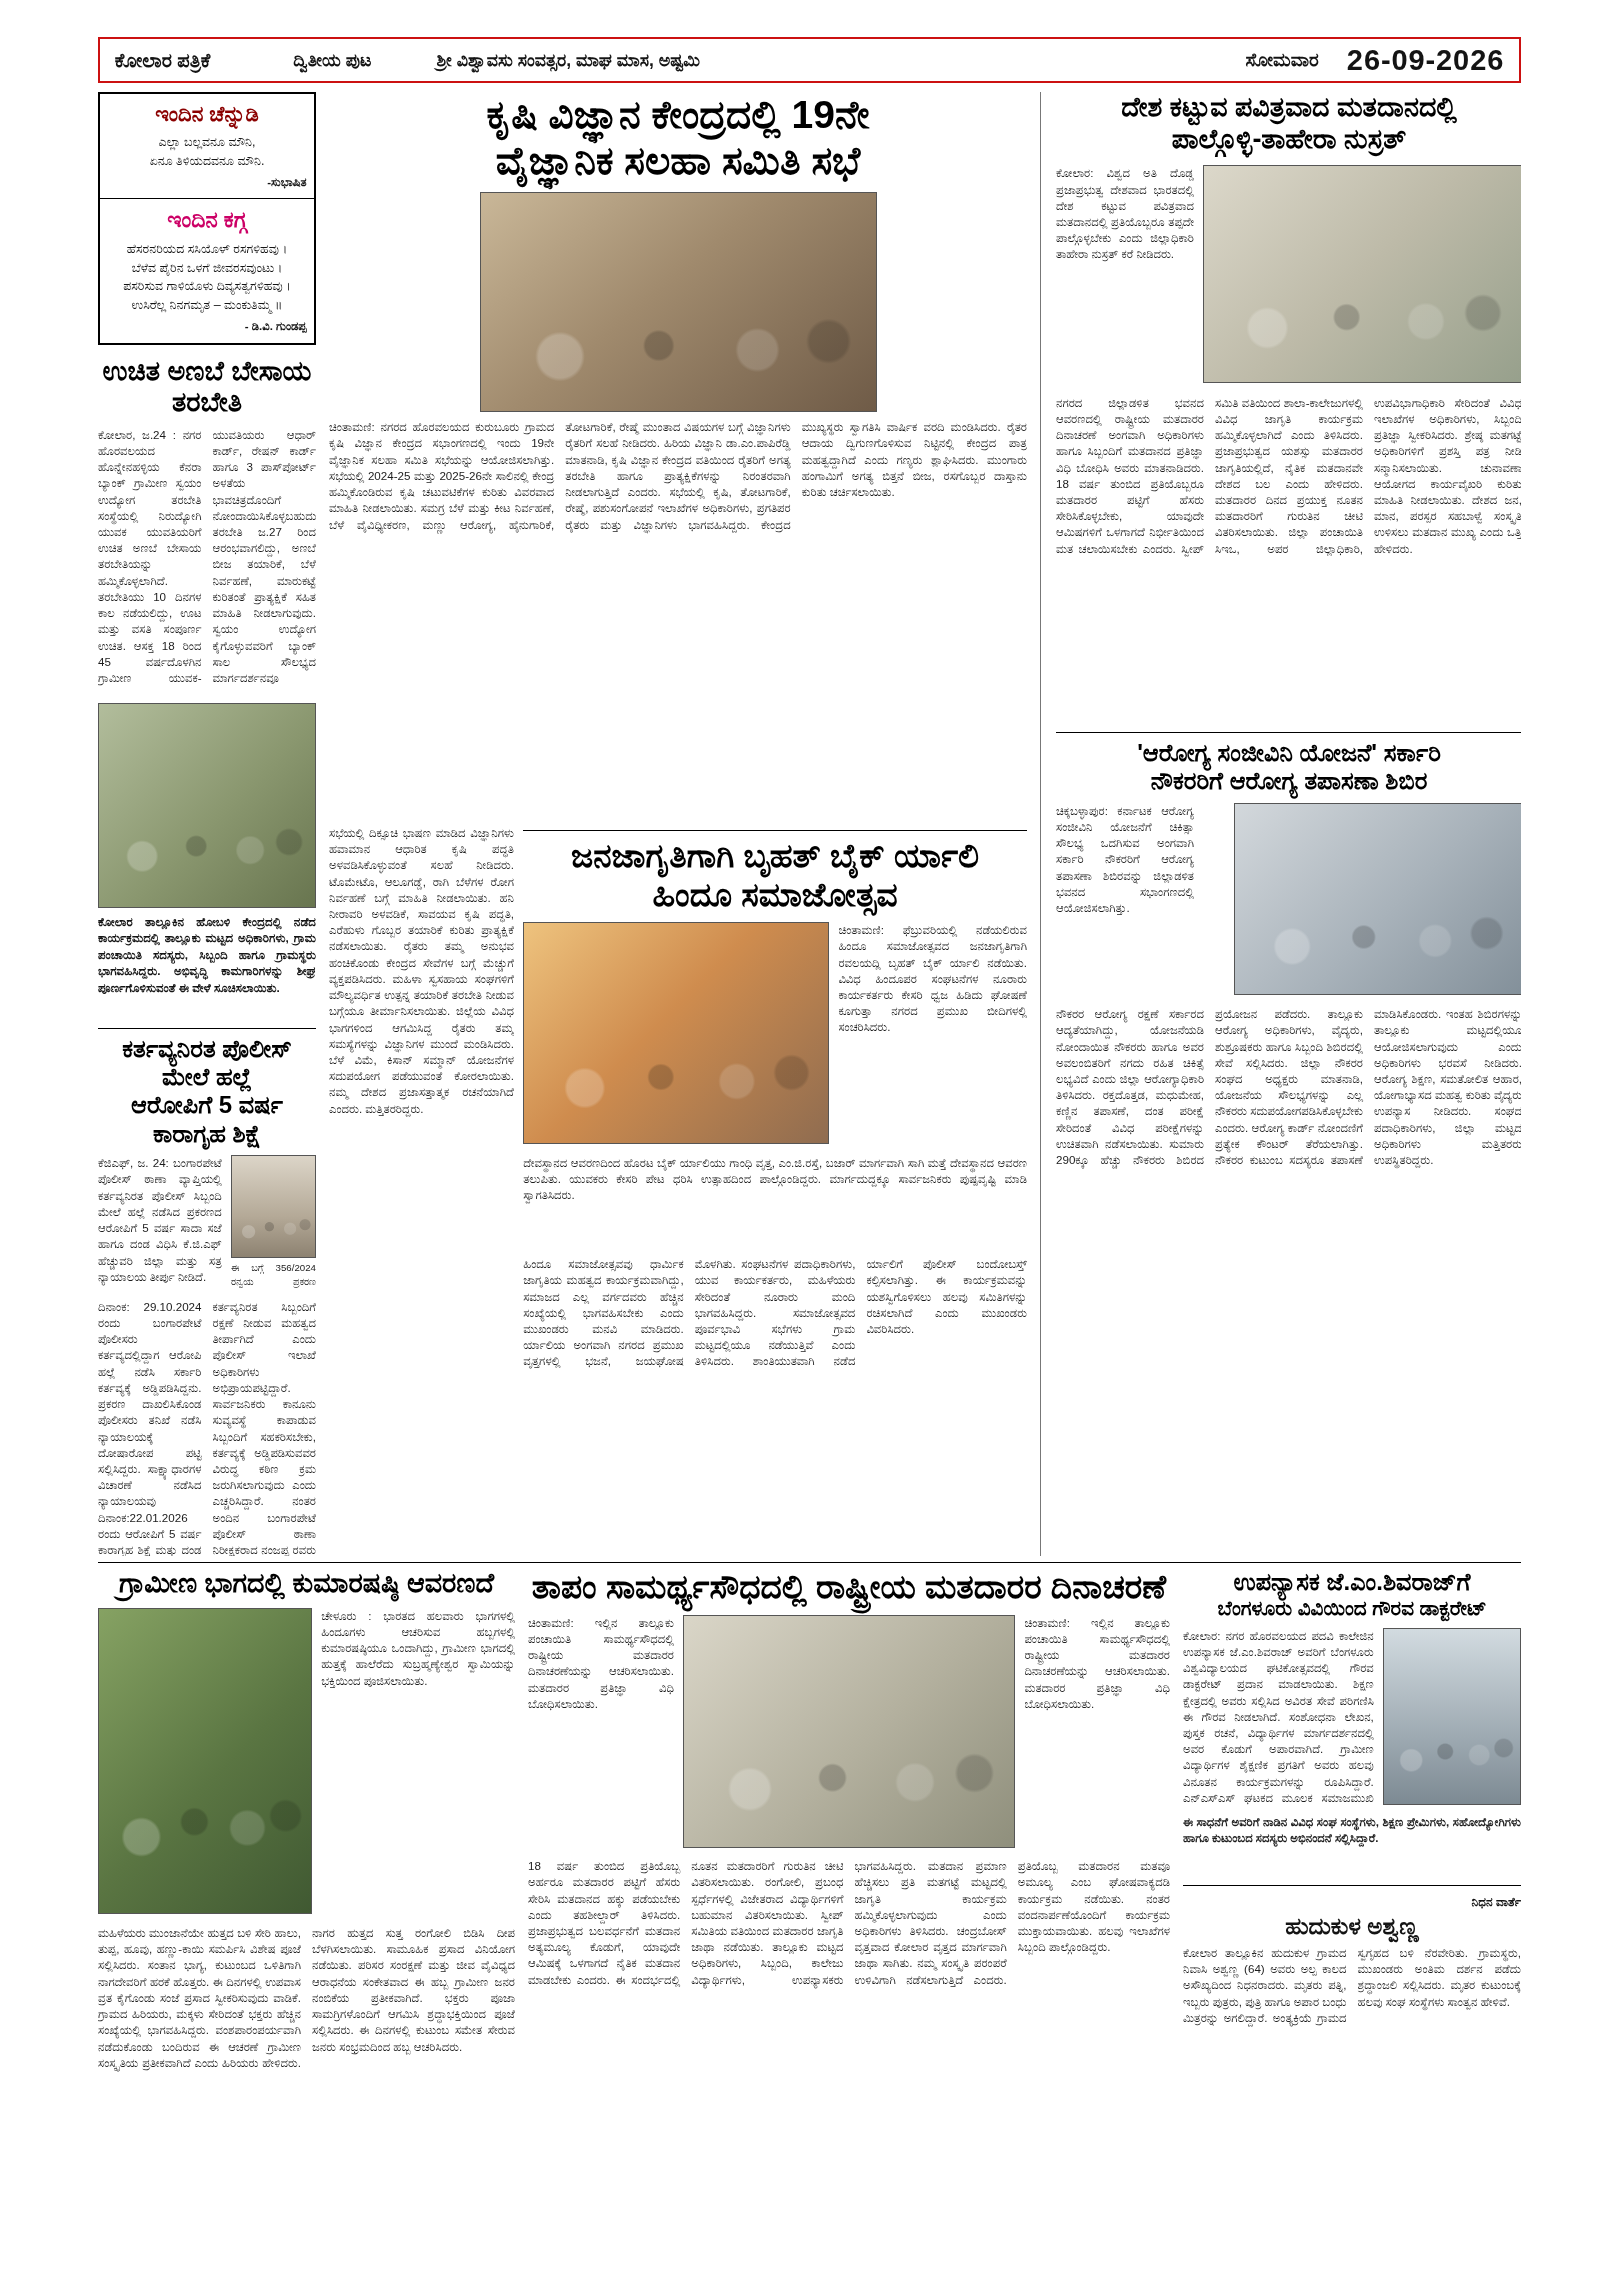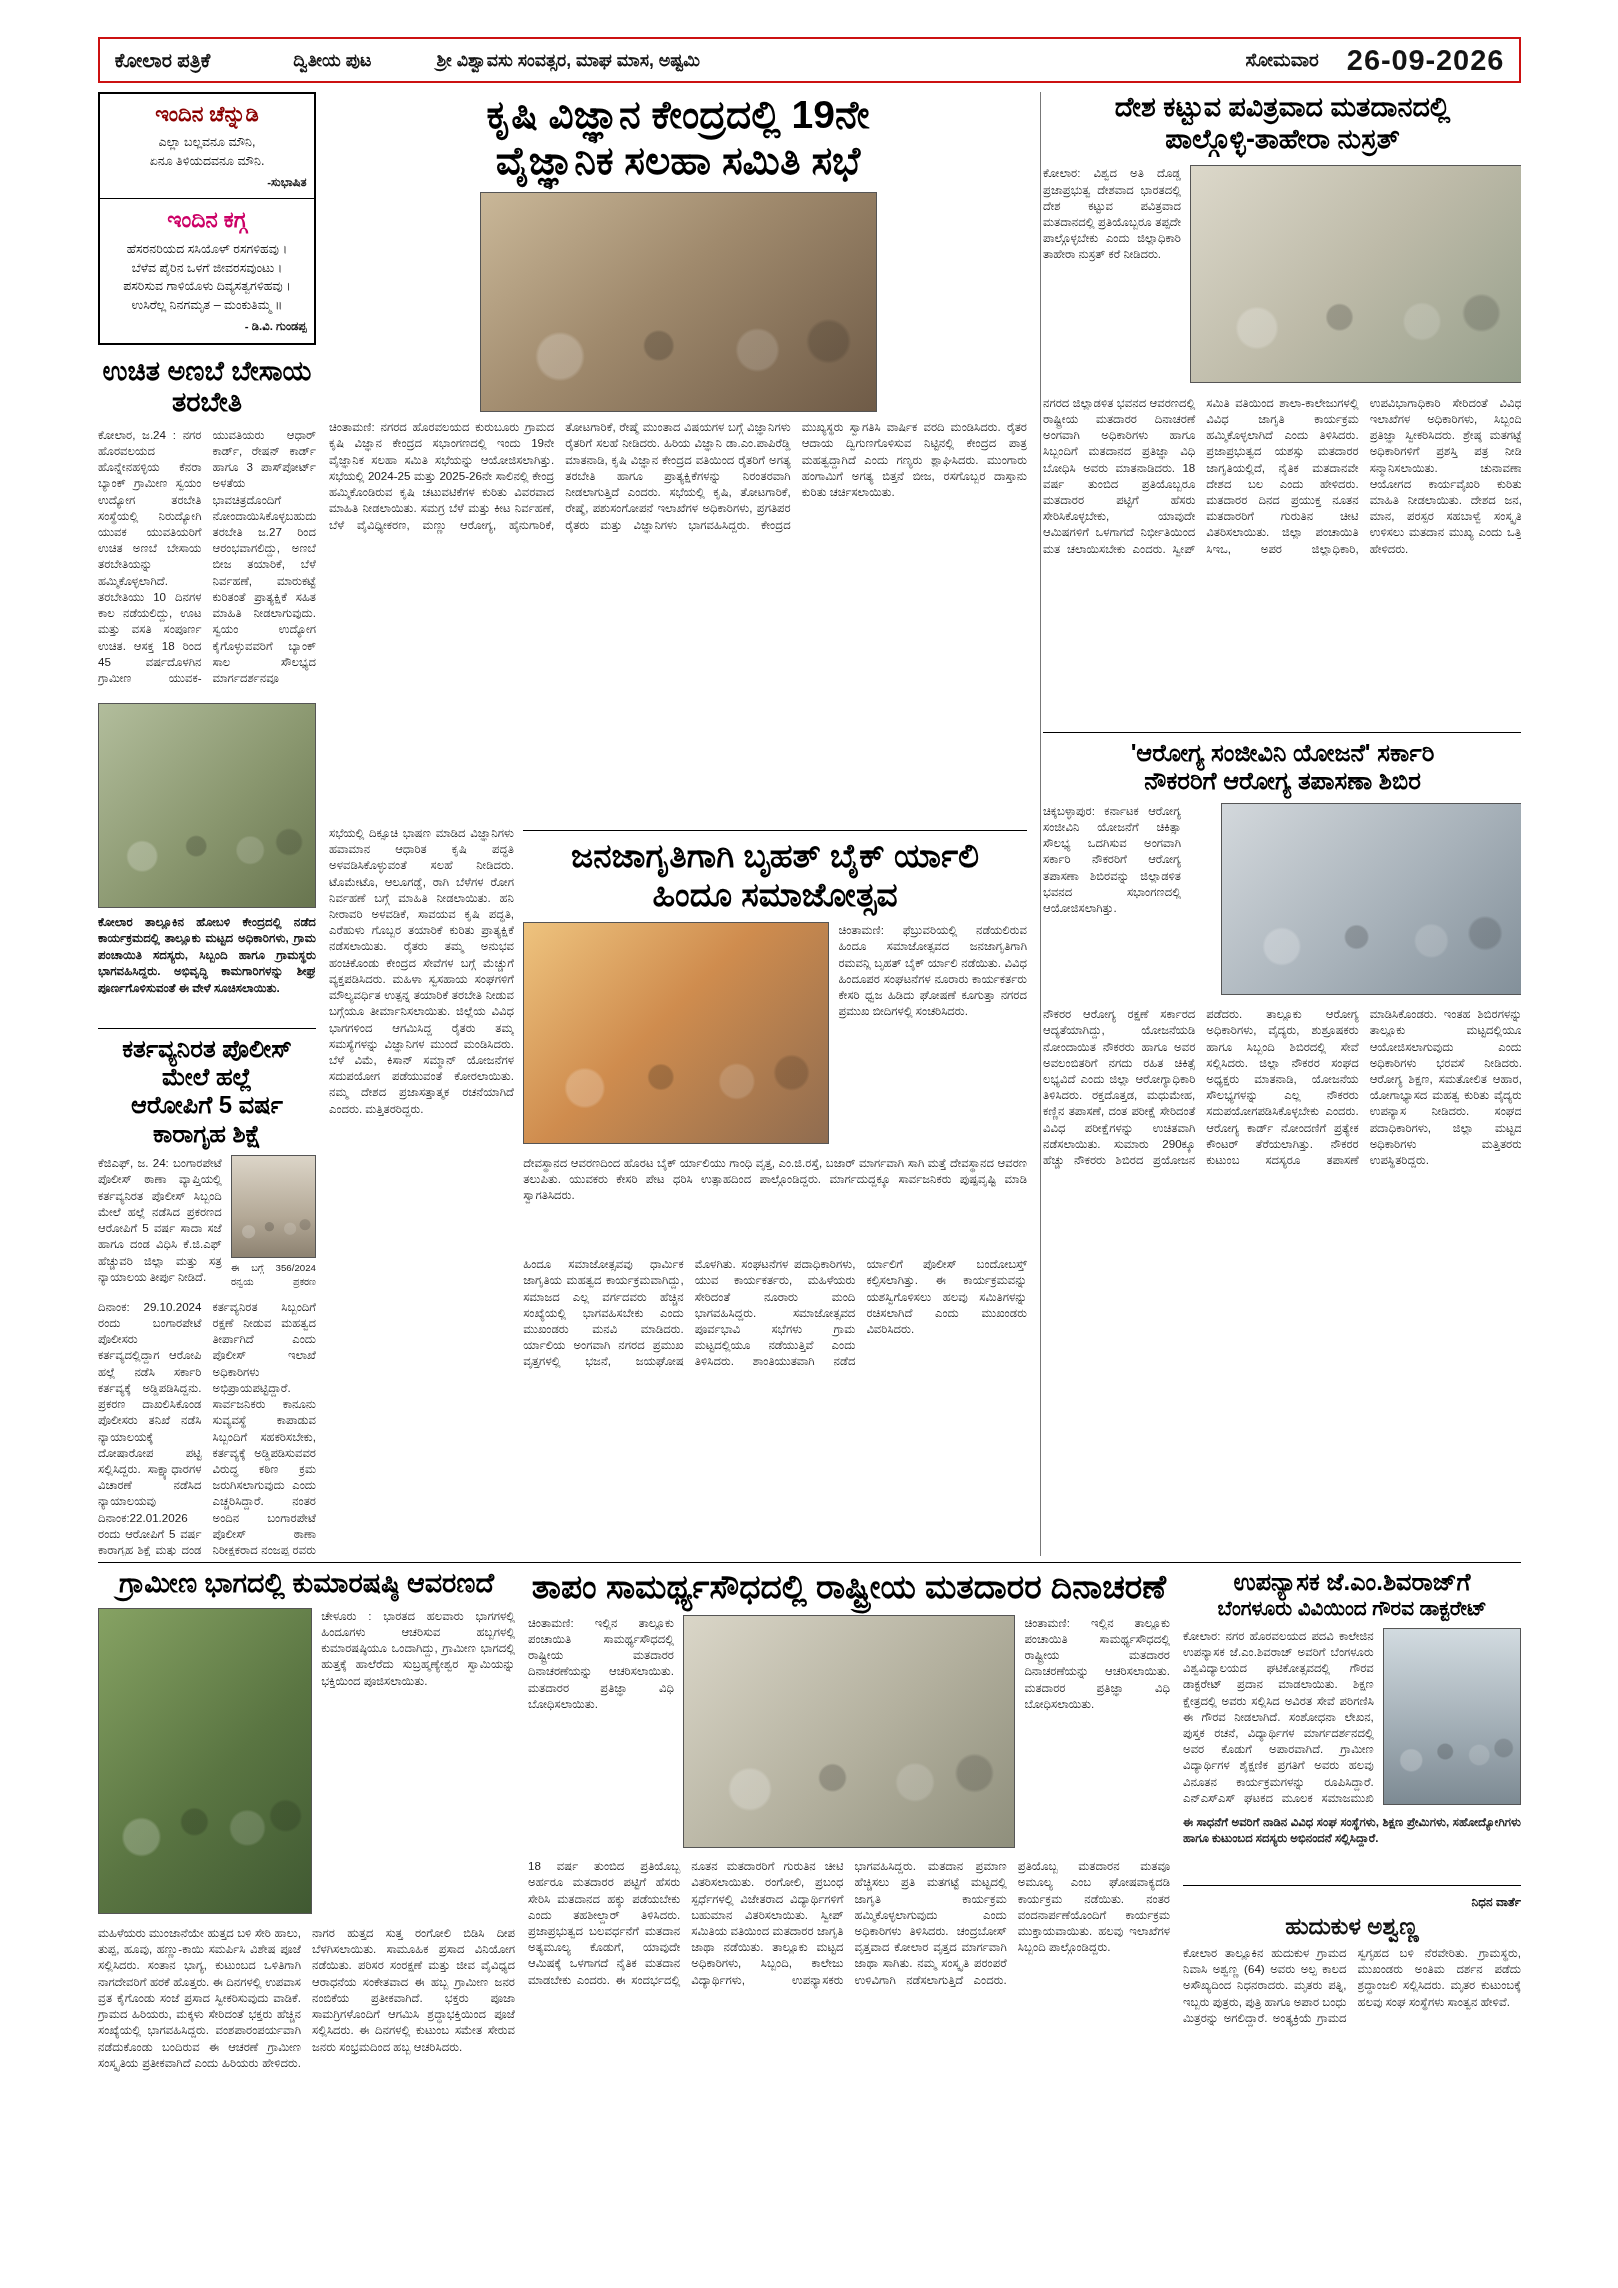--- a/index.html
+++ b/index.html
@@ -71,21 +71,21 @@
   .ph-health { background:linear-gradient(135deg,#d3d8dc 0%,#a8b2ba 55%,#83909a 100%); }
   .ph-rally { background:linear-gradient(135deg,#eec37e 0%,#cf8c4e 45%,#8f6c50 100%); }
   .ph-mug { background:linear-gradient(180deg,#dcd5c8 0%,#b4a997 60%,#8f старе 100%); }
   .ph-mound { background:linear-gradient(135deg,#86a263 0%,#5a7542 55%,#405932 100%); }
   .ph-banner { background:linear-gradient(135deg,#dad6c8 0%,#b3b09e 55%,#8f8f7c 100%); }
   .ph-portrait { background:linear-gradient(180deg,#d2dbe0 0%,#9fabb3 60%,#7d8a93 100%); }
   
   .row { display:flex; gap:9.2px; overflow:hidden; }
   .grow { flex:1; min-width:0; }
   .center-photo { margin:7.4px auto; }
-  .right-col-border { border-left:0.9px solid #777; padding-left:2px; }
+  .right-col-border { border-left:0.9px solid #777; padding-left:15px; }
   .obit-label { font-size:12px; font-weight:bold; text-align:right; margin-top:3.7px; }
   .obit-name { font-size:23px; font-weight:bold; text-align:center; margin:3.7px 0 5.5px 0; }
   .highlight { font-weight:bold; }
 </style>
 </head>
 <body>
 
 <div class="page">
 
   <div class="masthead">
@@ -142,21 +142,21 @@
       <div class="body-txt cols-3" style="height:402px;">ಚಿಂತಾಮಣಿ: ನಗರದ ಹೊರವಲಯದ ಕುರುಬೂರು ಗ್ರಾಮದ ಕೃಷಿ ವಿಜ್ಞಾನ ಕೇಂದ್ರದ ಸಭಾಂಗಣದಲ್ಲಿ ಇಂದು 19ನೇ ವೈಜ್ಞಾನಿಕ ಸಲಹಾ ಸಮಿತಿ ಸಭೆಯನ್ನು ಆಯೋಜಿಸಲಾಗಿತ್ತು. ಸಭೆಯಲ್ಲಿ 2024-25 ಮತ್ತು 2025-26ನೇ ಸಾಲಿನಲ್ಲಿ ಕೇಂದ್ರ ಹಮ್ಮಿಕೊಂಡಿರುವ ಕೃಷಿ ಚಟುವಟಿಕೆಗಳ ಕುರಿತು ವಿವರವಾದ ಮಾಹಿತಿ ನೀಡಲಾಯಿತು. ಸಮಗ್ರ ಬೆಳೆ ಮತ್ತು ಕೀಟ ನಿರ್ವಹಣೆ, ಬೆಳೆ ವೈವಿಧ್ಯೀಕರಣ, ಮಣ್ಣು ಆರೋಗ್ಯ, ಹೈನುಗಾರಿಕೆ, ತೋಟಗಾರಿಕೆ, ರೇಷ್ಮೆ ಮುಂತಾದ ವಿಷಯಗಳ ಬಗ್ಗೆ ವಿಜ್ಞಾನಿಗಳು ರೈತರಿಗೆ ಸಲಹೆ ನೀಡಿದರು. ಹಿರಿಯ ವಿಜ್ಞಾನಿ ಡಾ.ಎಂ.ಪಾಪಿರೆಡ್ಡಿ ಮಾತನಾಡಿ, ಕೃಷಿ ವಿಜ್ಞಾನ ಕೇಂದ್ರದ ವತಿಯಿಂದ ರೈತರಿಗೆ ಅಗತ್ಯ ತರಬೇತಿ ಹಾಗೂ ಪ್ರಾತ್ಯಕ್ಷಿಕೆಗಳನ್ನು ನಿರಂತರವಾಗಿ ನೀಡಲಾಗುತ್ತಿದೆ ಎಂದರು. ಸಭೆಯಲ್ಲಿ ಕೃಷಿ, ತೋಟಗಾರಿಕೆ, ರೇಷ್ಮೆ, ಪಶುಸಂಗೋಪನೆ ಇಲಾಖೆಗಳ ಅಧಿಕಾರಿಗಳು, ಪ್ರಗತಿಪರ ರೈತರು ಮತ್ತು ವಿಜ್ಞಾನಿಗಳು ಭಾಗವಹಿಸಿದ್ದರು. ಕೇಂದ್ರದ ಮುಖ್ಯಸ್ಥರು ಸ್ವಾಗತಿಸಿ ವಾರ್ಷಿಕ ವರದಿ ಮಂಡಿಸಿದರು. ರೈತರ ಆದಾಯ ದ್ವಿಗುಣಗೊಳಿಸುವ ನಿಟ್ಟಿನಲ್ಲಿ ಕೇಂದ್ರದ ಪಾತ್ರ ಮಹತ್ವದ್ದಾಗಿದೆ ಎಂದು ಗಣ್ಯರು ಶ್ಲಾಘಿಸಿದರು. ಮುಂಗಾರು ಹಂಗಾಮಿಗೆ ಅಗತ್ಯ ಬಿತ್ತನೆ ಬೀಜ, ರಸಗೊಬ್ಬರ ದಾಸ್ತಾನು ಕುರಿತು ಚರ್ಚಿಸಲಾಯಿತು.</div>
 
       <div class="row grow" style="margin-top:3.7px;">
         <div class="body-txt" style="flex:none;width:185px;height:100%;">ಸಭೆಯಲ್ಲಿ ದಿಕ್ಸೂಚಿ ಭಾಷಣ ಮಾಡಿದ ವಿಜ್ಞಾನಿಗಳು ಹವಾಮಾನ ಆಧಾರಿತ ಕೃಷಿ ಪದ್ಧತಿ ಅಳವಡಿಸಿಕೊಳ್ಳುವಂತೆ ಸಲಹೆ ನೀಡಿದರು. ಟೊಮೇಟೊ, ಆಲೂಗಡ್ಡೆ, ರಾಗಿ ಬೆಳೆಗಳ ರೋಗ ನಿರ್ವಹಣೆ ಬಗ್ಗೆ ಮಾಹಿತಿ ನೀಡಲಾಯಿತು. ಹನಿ ನೀರಾವರಿ ಅಳವಡಿಕೆ, ಸಾವಯವ ಕೃಷಿ ಪದ್ಧತಿ, ಎರೆಹುಳು ಗೊಬ್ಬರ ತಯಾರಿಕೆ ಕುರಿತು ಪ್ರಾತ್ಯಕ್ಷಿಕೆ ನಡೆಸಲಾಯಿತು. ರೈತರು ತಮ್ಮ ಅನುಭವ ಹಂಚಿಕೊಂಡು ಕೇಂದ್ರದ ಸೇವೆಗಳ ಬಗ್ಗೆ ಮೆಚ್ಚುಗೆ ವ್ಯಕ್ತಪಡಿಸಿದರು. ಮಹಿಳಾ ಸ್ವಸಹಾಯ ಸಂಘಗಳಿಗೆ ಮೌಲ್ಯವರ್ಧಿತ ಉತ್ಪನ್ನ ತಯಾರಿಕೆ ತರಬೇತಿ ನೀಡುವ ಬಗ್ಗೆಯೂ ತೀರ್ಮಾನಿಸಲಾಯಿತು. ಜಿಲ್ಲೆಯ ವಿವಿಧ ಭಾಗಗಳಿಂದ ಆಗಮಿಸಿದ್ದ ರೈತರು ತಮ್ಮ ಸಮಸ್ಯೆಗಳನ್ನು ವಿಜ್ಞಾನಿಗಳ ಮುಂದೆ ಮಂಡಿಸಿದರು. ಬೆಳೆ ವಿಮೆ, ಕಿಸಾನ್ ಸಮ್ಮಾನ್ ಯೋಜನೆಗಳ ಸದುಪಯೋಗ ಪಡೆಯುವಂತೆ ಕೋರಲಾಯಿತು. ನಮ್ಮ ದೇಶದ ಪ್ರಜಾಸತ್ತಾತ್ಮಕ ರಚನೆಯಾಗಿದೆ ಎಂದರು. ಮತ್ತಿತರರಿದ್ದರು.</div>
         <div class="grow col">
           <div class="rule"></div>
           <div class="hl hl-lg">ಜನಜಾಗೃತಿಗಾಗಿ ಬೃಹತ್ ಬೈಕ್ ರ್ಯಾಲಿ</div>
           <div class="hl hl-lg">ಹಿಂದೂ ಸಮಾಜೋತ್ಸವ</div>
           <div class="row" style="margin-top:7.4px;height:227px;">
             <div class="photo ph-rally" style="width:306px;height:222px;"></div>
-            <div class="body-txt grow">ಚಿಂತಾಮಣಿ: ಫೆಬ್ರುವರಿಯಲ್ಲಿ ನಡೆಯಲಿರುವ ಹಿಂದೂ ಸಮಾಜೋತ್ಸವದ ಜನಜಾಗೃತಿಗಾಗಿ ರಮವನ್ಲಿ ಬೃಹತ್ ಬೈಕ್ ರ್ಯಾಲಿ ನಡೆಯಿತು. ವಿವಿಧ ಹಿಂದೂಪರ ಸಂಘಟನೆಗಳ ನೂರಾರು ಕಾರ್ಯಕರ್ತರು ಕೇಸರಿ ಧ್ವಜ ಹಿಡಿದು ಘೋಷಣೆ ಕೂಗುತ್ತಾ ನಗರದ ಪ್ರಮುಖ ಬೀದಿಗಳಲ್ಲಿ ಸಂಚರಿಸಿದರು.</div>
+            <div class="body-txt grow">ಚಿಂತಾಮಣಿ: ಫೆಬ್ರುವರಿಯಲ್ಲಿ ನಡೆಯಲಿರುವ ಹಿಂದೂ ಸಮಾಜೋತ್ಸವದ ಜನಜಾಗೃತಿಗಾಗಿ ರವಲಯದ್ಲಿ ಬೃಹತ್ ಬೈಕ್ ರ್ಯಾಲಿ ನಡೆಯಿತು. ವಿವಿಧ ಹಿಂದೂಪರ ಸಂಘಟನೆಗಳ ನೂರಾರು ಕಾರ್ಯಕರ್ತರು ಕೇಸರಿ ಧ್ವಜ ಹಿಡಿದು ಘೋಷಣೆ ಕೂಗುತ್ತಾ ನಗರದ ಪ್ರಮುಖ ಬೀದಿಗಳಲ್ಲಿ ಸಂಚರಿಸಿದರು.</div>
           </div>
           <div class="body-txt" style="height:96px;margin-top:5.5px;">ದೇವಸ್ಥಾನದ ಆವರಣದಿಂದ ಹೊರಟ ಬೈಕ್ ರ್ಯಾಲಿಯು ಗಾಂಧಿ ವೃತ್ತ, ಎಂ.ಜಿ.ರಸ್ತೆ, ಬಜಾರ್ ಮಾರ್ಗವಾಗಿ ಸಾಗಿ ಮತ್ತೆ ದೇವಸ್ಥಾನದ ಆವರಣ ತಲುಪಿತು. ಯುವಕರು ಕೇಸರಿ ಪೇಟ ಧರಿಸಿ ಉತ್ಸಾಹದಿಂದ ಪಾಲ್ಗೊಂಡಿದ್ದರು. ಮಾರ್ಗದುದ್ದಕ್ಕೂ ಸಾರ್ವಜನಿಕರು ಪುಷ್ಪವೃಷ್ಟಿ ಮಾಡಿ ಸ್ವಾಗತಿಸಿದರು.</div>
           <div class="body-txt cols-3 grow" style="margin-top:5.5px;">ಹಿಂದೂ ಸಮಾಜೋತ್ಸವವು ಧಾರ್ಮಿಕ ಜಾಗೃತಿಯ ಮಹತ್ವದ ಕಾರ್ಯಕ್ರಮವಾಗಿದ್ದು, ಸಮಾಜದ ಎಲ್ಲ ವರ್ಗದವರು ಹೆಚ್ಚಿನ ಸಂಖ್ಯೆಯಲ್ಲಿ ಭಾಗವಹಿಸಬೇಕು ಎಂದು ಮುಖಂಡರು ಮನವಿ ಮಾಡಿದರು. ರ್ಯಾಲಿಯ ಅಂಗವಾಗಿ ನಗರದ ಪ್ರಮುಖ ವೃತ್ತಗಳಲ್ಲಿ ಭಜನೆ, ಜಯಘೋಷ ಮೊಳಗಿತು. ಸಂಘಟನೆಗಳ ಪದಾಧಿಕಾರಿಗಳು, ಯುವ ಕಾರ್ಯಕರ್ತರು, ಮಹಿಳೆಯರು ಸೇರಿದಂತೆ ನೂರಾರು ಮಂದಿ ಭಾಗವಹಿಸಿದ್ದರು. ಸಮಾಜೋತ್ಸವದ ಪೂರ್ವಭಾವಿ ಸಭೆಗಳು ಗ್ರಾಮ ಮಟ್ಟದಲ್ಲಿಯೂ ನಡೆಯುತ್ತಿವೆ ಎಂದು ತಿಳಿಸಿದರು. ಶಾಂತಿಯುತವಾಗಿ ನಡೆದ ರ್ಯಾಲಿಗೆ ಪೊಲೀಸ್ ಬಂದೋಬಸ್ತ್ ಕಲ್ಪಿಸಲಾಗಿತ್ತು. ಈ ಕಾರ್ಯಕ್ರಮವನ್ನು ಯಶಸ್ವಿಗೊಳಿಸಲು ಹಲವು ಸಮಿತಿಗಳನ್ನು ರಚಿಸಲಾಗಿದೆ ಎಂದು ಮುಖಂಡರು ವಿವರಿಸಿದರು.</div>
         </div>
       </div>
     </div>
 
     <div class="col right-col-border">
       <div class="hl hl-md">ದೇಶ ಕಟ್ಟುವ ಪವಿತ್ರವಾದ ಮತದಾನದಲ್ಲಿ</div>
       <div class="hl hl-md">ಪಾಲ್ಗೊಳ್ಳಿ-ತಾಹೇರಾ ನುಸ್ರತ್</div>

